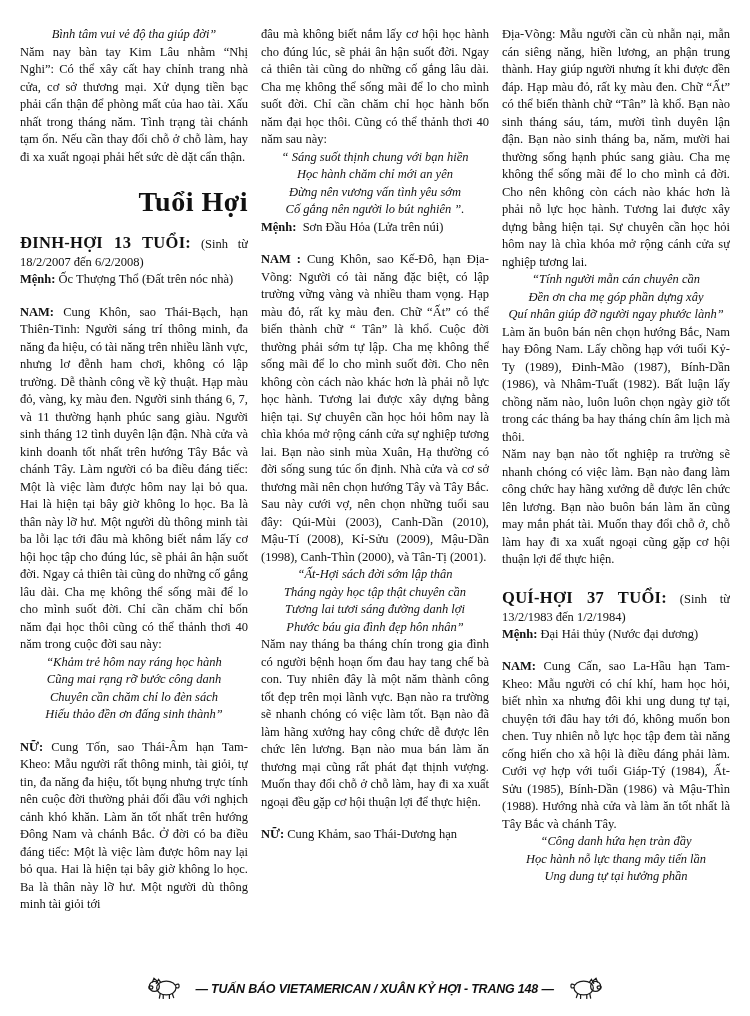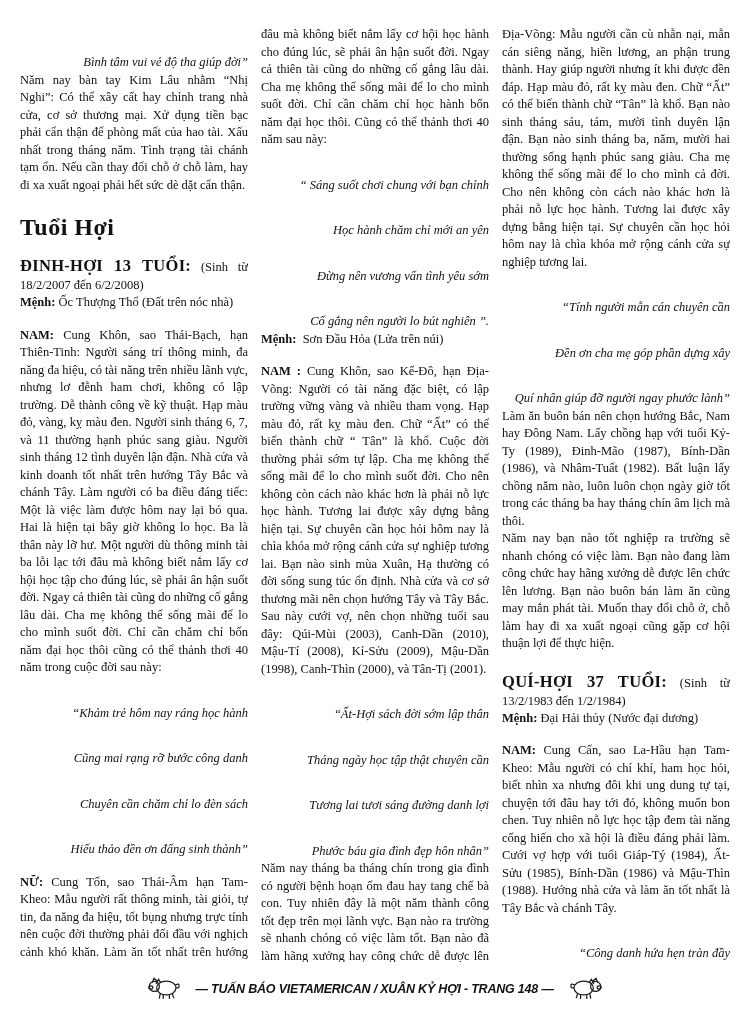--- a/index.html
+++ b/index.html
@@ -28,27 +28,26 @@
     font-size: 12.5px;
     line-height: 17.5px;
     text-align: justify;
   }
   .poem {
     font-size: 12.5px;
     line-height: 17.5px;
     font-style: italic;
     font-weight: bold;
     font-weight: 500;
-    text-align: right;
-    margin-top: 28px;
+    text-align: center;
   }
   .section-title {
-    font-size: 24px;
+    font-size: 28px;
     font-weight: 700;
-    text-align: left;
+    text-align: right;
     margin: 20px 0 16px 0;
     letter-spacing: 0.5px;
   }
   .age-heading {
     text-align: justify;
     font-size: 12.5px;
     line-height: 18px;
     margin-top: 20px;
   }
   .age-heading .hb {
@@ -107,21 +106,21 @@
         <p class="poem">Hiếu thảo đền ơn đấng sinh thành”</p>
       </div>
 
       <p class="body mt"><span class="lead">NỮ:</span> <span>Cung Tốn, sao Thái-Âm hạn Tam-Kheo: Mẫu người rất thông minh, tài giỏi, tự tin, đa năng đa hiệu, tốt bụng nhưng trực tính nên cuộc đời thường phải đối đầu với nghịch cảnh khó khăn. Làm ăn tốt nhất trên hướng Đông Nam và chánh Bắc. Ở đời có ba điều đáng tiếc: Một là việc làm được hôm nay lại bỏ qua. Hai là hiện tại bây giờ không lo học. Ba là thân này lỡ hư. Một người dù thông minh tài giỏi tới</span></p>
     </div>
 
     <div class="col">
       <p class="body">đâu mà không biết nắm lấy cơ hội học hành cho đúng lúc, sẽ phải ân hận suốt đời. Ngay cả thiên tài cũng do những cố gắng lâu dài. Cha mẹ không thể sống mãi để lo cho mình suốt đời. Chỉ cần chăm chỉ học hành bốn năm đại học thôi. Cũng có thể thảnh thơi 40 năm sau này:</p>
 
       <div>
-        <p class="poem">“ Sáng suốt chơi chung với bạn chỉnh</p>
+        <p class="poem">“ Sáng suốt thịnh chung với bạn hiền</p>
         <p class="poem">Học hành chăm chỉ mới an yên</p>
         <p class="poem">Đừng nên vương vấn tình yêu sớm</p>
         <p class="poem">Cố gắng nên người lo bút nghiên ”.</p>
       </div>
 
       <p class="menh"><b>Mệnh:</b>&nbsp; <span>Sơn Đầu Hỏa (Lửa trên núi)</span></p>
 
       <p class="body mt"><span class="lead">NAM :</span> <span>Cung Khôn, sao Kế-Đô, hạn Địa-Võng: Người có tài năng đặc biệt, có lập trường vững vàng và nhiều tham vọng. Hạp màu đỏ, rất kỵ màu đen. Chữ “Ất” có thể biến thành chữ “ Tân” là khổ. Cuộc đời thường phải sớm tự lập. Cha mẹ không thể sống mãi để lo cho mình suốt đời. Cho nên không còn cách nào khác hơn là phải nỗ lực học hành. Tương lai được xây dựng bằng hiện tại. Sự chuyên cần học hỏi hôm nay là chìa khóa mở rộng cánh cửa sự nghiệp tương lai. Bạn nào sinh mùa Xuân, Hạ thường có đời sống sung túc ổn định. Nhà cửa và cơ sở thương mãi nên chọn hướng Tây và Tây Bắc. Sau này cưới vợ, nên chọn những tuổi sau đây: Qúi-Mùi (2003), Canh-Dần (2010), Mậu-Tí (2008), Kỉ-Sửu (2009), Mậu-Dần (1998), Canh-Thìn (2000), và Tân-Tị (2001).</span></p>
 
       <div>

